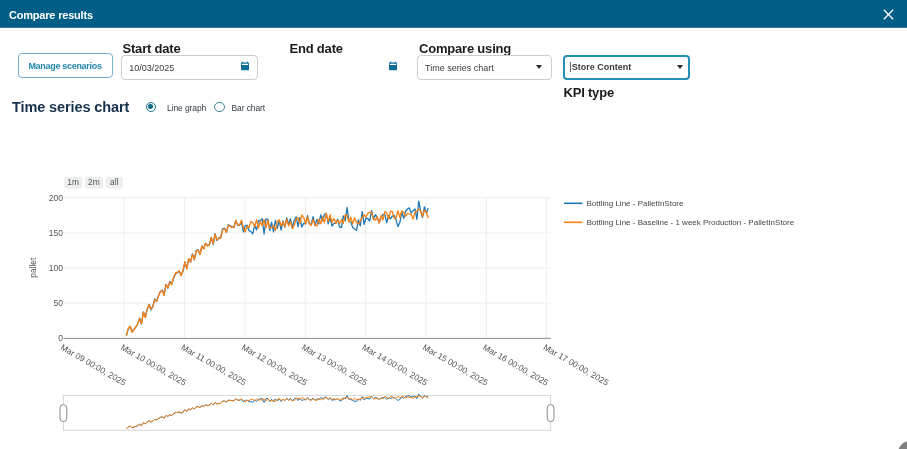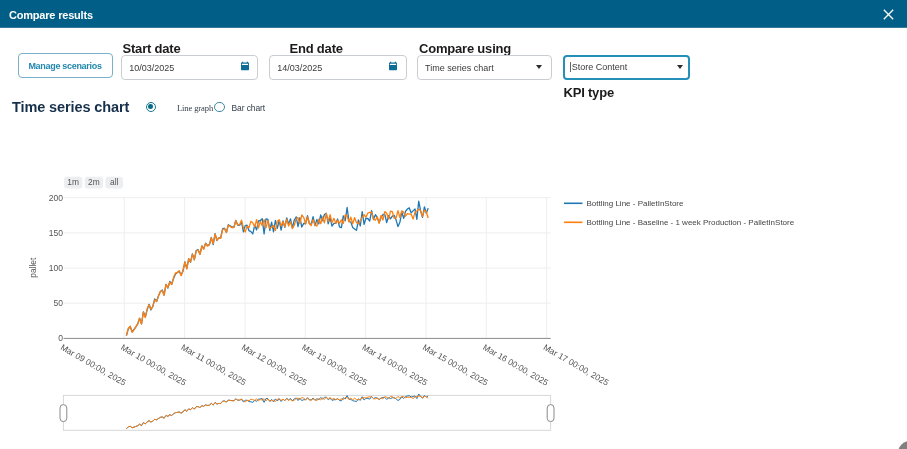--- a/index.html
+++ b/index.html
@@ -27,38 +27,37 @@
 
  <div id="btn">Manage scenarios</div>
 
  <div class="lbl" style="left:122.5px; top:41px;">Start date</div>
  <div class="box" style="left:121.3px; top:55px; width:137px;">10/03/2025</div>
  <svg class="cal" width="8" height="10" viewBox="0 0 8 10" style="left:240.5px; top:61px;">
       <path fill="#0d6d96" d="M1,0.8 h1.2 v0.8 h3.6 v-0.8 h1.2 v0.8 h0.3 a0.7,0.7 0 0 1 0.7,0.7 v6.2 a0.7,0.7 0 0 1 -0.7,0.7 h-6.6 a0.7,0.7 0 0 1 -0.7,-0.7 v-6.2 a0.7,0.7 0 0 1 0.7,-0.7 h0.3 z M0.9,2.8 v1.2 h6.2 v-1.2 z" fill-rule="evenodd"></path>
     </svg>
 
  <div class="lbl" style="left:270.5px; top:41px;margin-left:19px;">End date</div>
- <div class="box" style="left:269.3px; top:55px; width:137.3px;">14/03/2025</div>
  <svg class="cal" width="8" height="10" viewBox="0 0 8 10" style="left:388.5px; top:61px;">
       <path fill="#0d6d96" d="M1,0.8 h1.2 v0.8 h3.6 v-0.8 h1.2 v0.8 h0.3 a0.7,0.7 0 0 1 0.7,0.7 v6.2 a0.7,0.7 0 0 1 -0.7,0.7 h-6.6 a0.7,0.7 0 0 1 -0.7,-0.7 v-6.2 a0.7,0.7 0 0 1 0.7,-0.7 h0.3 z M0.9,2.8 v1.2 h6.2 v-1.2 z" fill-rule="evenodd"></path>
     </svg>
 
  <div class="lbl" style="left:419px; top:41px;">Compare using</div>
  <div class="box" style="left:417px; top:55px; width:135px;">Time series chart</div>
  <div class="arr" style="left:536px;"></div>
 
  <div class="lbl" style="left:563.5px; top:41px;margin-top:44px;">KPI type</div>
- <div class="box" style="left:562.8px; top:54.5px; width:127.3px; height:25.5px; border:2px solid #2490b8; line-height:21.5px;"><span style="border-left:1px solid #666; padding-left:1px; margin-left:-2px;">Store Content</span></div>
+ <div class="box" style="left:562.8px; top:54.5px; width:127.3px; height:25.5px; border:2px solid #2490b8; line-height:21.5px;"><span style="border-left:1px solid #666; padding-left:1px; margin-left:-2px;font-weight:bold;">Store Content</span></div>
  <div class="arr" style="left:676.5px;"></div>
 
  <div id="h2">Time series chart</div>
  <div class="rad" style="left:145.9px; border:1.7px solid #14768f;">
       <div style="position:absolute;left:1.2px;top:1.2px;width:4.6px;height:4.6px;border-radius:50%;background:#0c6a86;"></div>
     </div>
- <div class="rlbl" style="left:177px;font-family:Liberation Serif, serif;">Line graph</div>
+ <div class="rlbl" style="left:167px;">Line graph</div>
  <div class="rad" style="left:214.2px; border:1.6px solid #42899e;"></div>
  <div class="rlbl" style="left:231.5px;">Bar chart</div>
 
  <svg width="907" height="449" viewBox="0 0 907 449" style="position:absolute; left:0; top:0; pointer-events:none;" font-family="Liberation Sans, sans-serif">
   <g font-size="8.4" fill="#555">
    <rect x="64" y="176.7" width="18.3" height="11.8" rx="3" fill="#eceeef"></rect>
    <text x="73.1" y="185.4" text-anchor="middle">1m</text>
    <rect x="84.7" y="176.7" width="18.3" height="11.8" rx="3" fill="#eceeef"></rect>
    <text x="93.8" y="185.4" text-anchor="middle">2m</text>
    <rect x="105.4" y="176.7" width="17.6" height="11.8" rx="3" fill="#eceeef"></rect>

